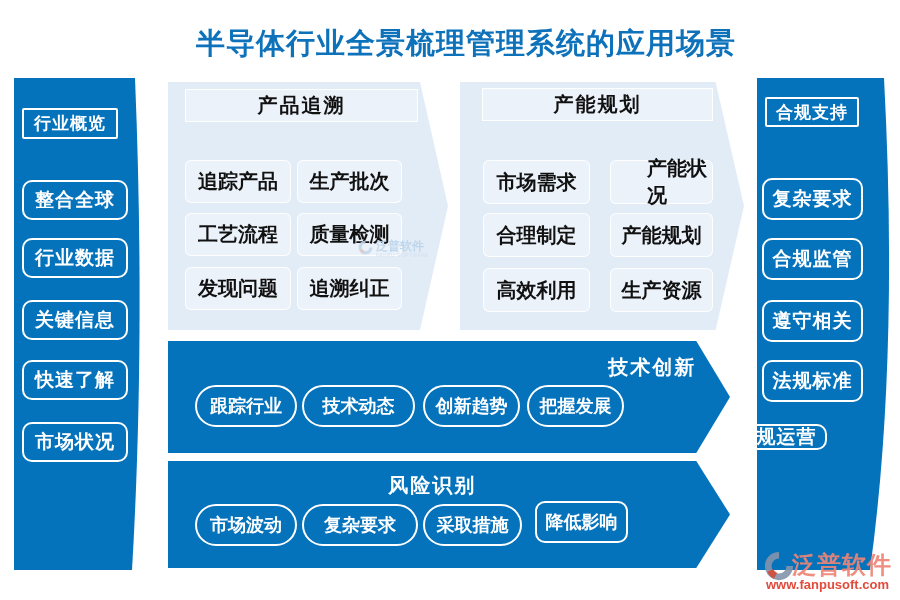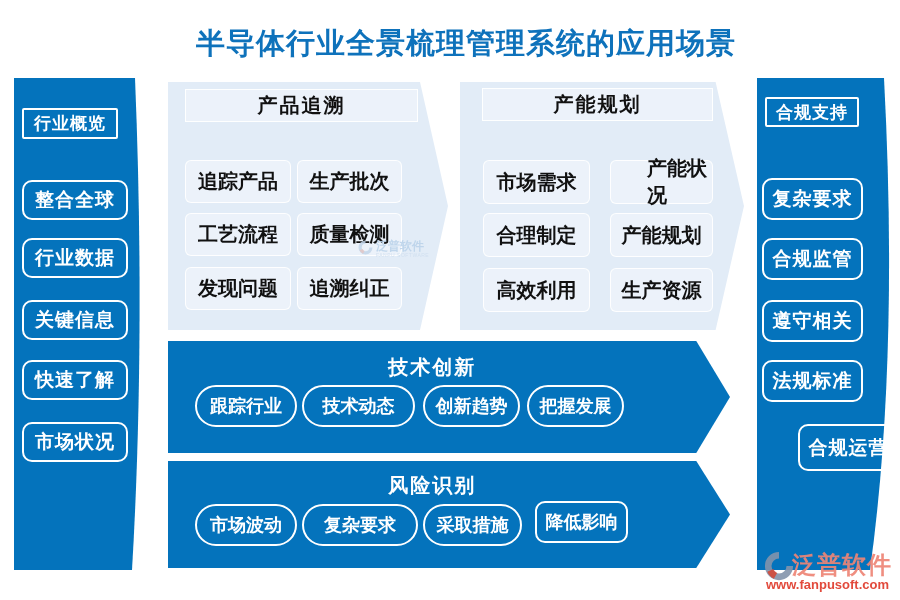--- a/index.html
+++ b/index.html
@@ -64,21 +64,21 @@
   <div class="sb-box sb-item" style="left:22px;top:360px;width:106px;height:40px;">快速了解</div>
 
   <svg class="sidebar-svg" style="left:757px;" width="138" height="492" viewBox="0 0 138 492">
     <path d="M0 0 L127 0 C136 170 134 340 113 492 L0 492 Z" fill="#0473bc"></path>
   </svg>
   <div class="sb-box sb-header" style="left:765px;top:97px;width:94px;height:30px;">合规支持</div>
   <div class="sb-box sb-item" style="left:762px;top:178px;width:101px;height:42px;">复杂要求</div>
   <div class="sb-box sb-item" style="left:762px;top:238px;width:101px;height:42px;">合规监管</div>
   <div class="sb-box sb-item" style="left:762px;top:300px;width:101px;height:42px;">遵守相关</div>
   <div class="sb-box sb-item" style="left:762px;top:360px;width:101px;height:42px;">法规标准</div>
-  <div class="sb-box sb-item" style="left:798px;top:424px;width:101px;height:47px;">合规运营</div>
+  <div class="sb-box sb-item" style="left:726px;top:424px;width:101px;height:26px;">合规运营</div>
 
   <div class="panel" style="left:168px;top:82px;width:280px;height:248px;"></div>
   <div class="panel-header" style="left:185px;top:89px;width:233px;height:33px;">产品追溯</div>
   <div class="panel-item" style="left:185px;top:160px;width:106px;height:43px;">追踪产品</div>
   <div class="panel-item" style="left:297px;top:160px;width:105px;height:43px;">生产批次</div>
   <div class="panel-item" style="left:185px;top:213px;width:106px;height:43px;">工艺流程</div>
   <div class="panel-item" style="left:297px;top:213px;width:105px;height:43px;">质量检测</div>
   <div class="panel-item" style="left:185px;top:267px;width:106px;height:43px;">发现问题</div>
   <div class="panel-item" style="left:297px;top:267px;width:105px;height:43px;">追溯纠正</div>
 
@@ -96,21 +96,21 @@
   <div class="panel" style="left:460px;top:82px;width:284px;height:248px;"></div>
   <div class="panel-header" style="left:482px;top:88px;width:231px;height:33px;">产能规划</div>
   <div class="panel-item" style="left:483px;top:160px;width:107px;height:44px;">市场需求</div>
   <div class="panel-item" style="left:610px;top:160px;width:103px;height:44px;padding-left:36px;">产能状况</div>
   <div class="panel-item" style="left:483px;top:213px;width:107px;height:44px;">合理制定</div>
   <div class="panel-item" style="left:610px;top:213px;width:103px;height:44px;">产能规划</div>
   <div class="panel-item" style="left:483px;top:268px;width:107px;height:44px;">高效利用</div>
   <div class="panel-item" style="left:610px;top:268px;width:103px;height:44px;">生产资源</div>
 
   <div class="banner" style="left:168px;top:341px;width:562px;height:112px;">
-    <div class="banner-title" style="top:13px;">技术创新</div>
+    <div class="banner-title" style="top:13px;text-align:right;">技术创新</div>
     <div class="pill" style="left:27px;top:44px;width:102px;height:42px;">跟踪行业</div>
     <div class="pill" style="left:134px;top:44px;width:113px;height:42px;">技术动态</div>
     <div class="pill" style="left:255px;top:44px;width:97px;height:42px;">创新趋势</div>
     <div class="pill" style="left:359px;top:44px;width:97px;height:42px;">把握发展</div>
   </div>
 
   <div class="banner" style="left:168px;top:461px;width:562px;height:107px;">
     <div class="banner-title" style="top:11px;">风险识别</div>
     <div class="pill" style="left:27px;top:43px;width:102px;height:42px;">市场波动</div>
     <div class="pill" style="left:134px;top:43px;width:116px;height:42px;">复杂要求</div>

